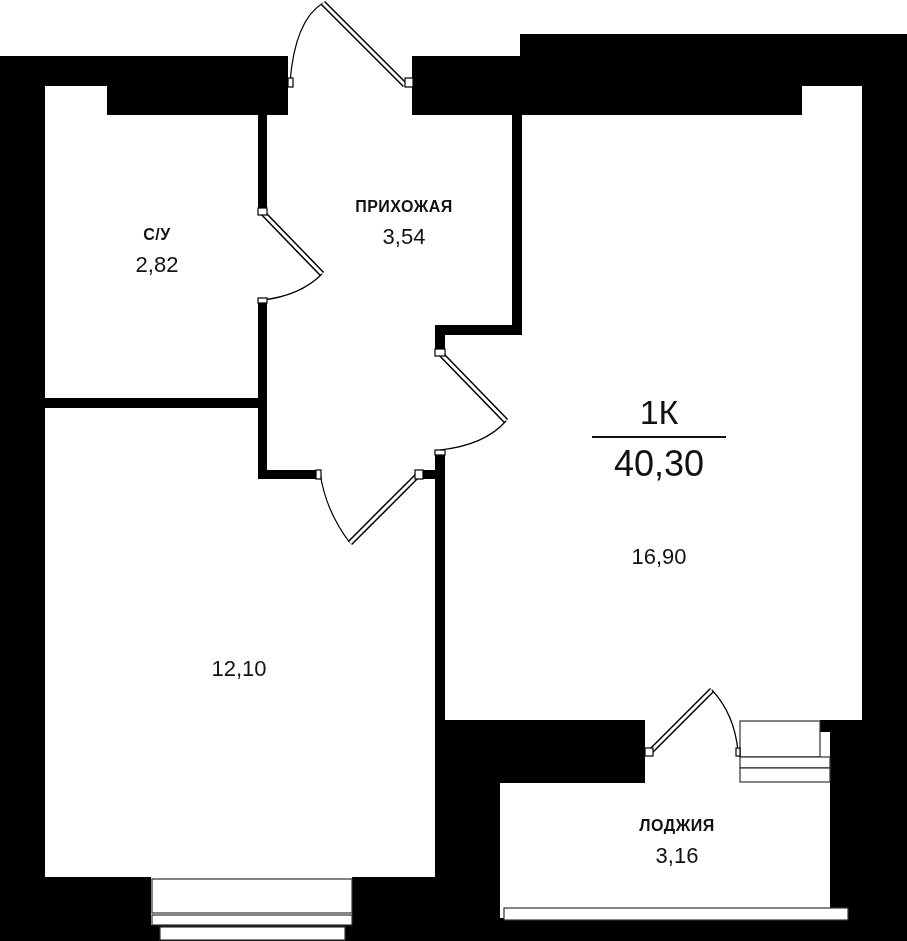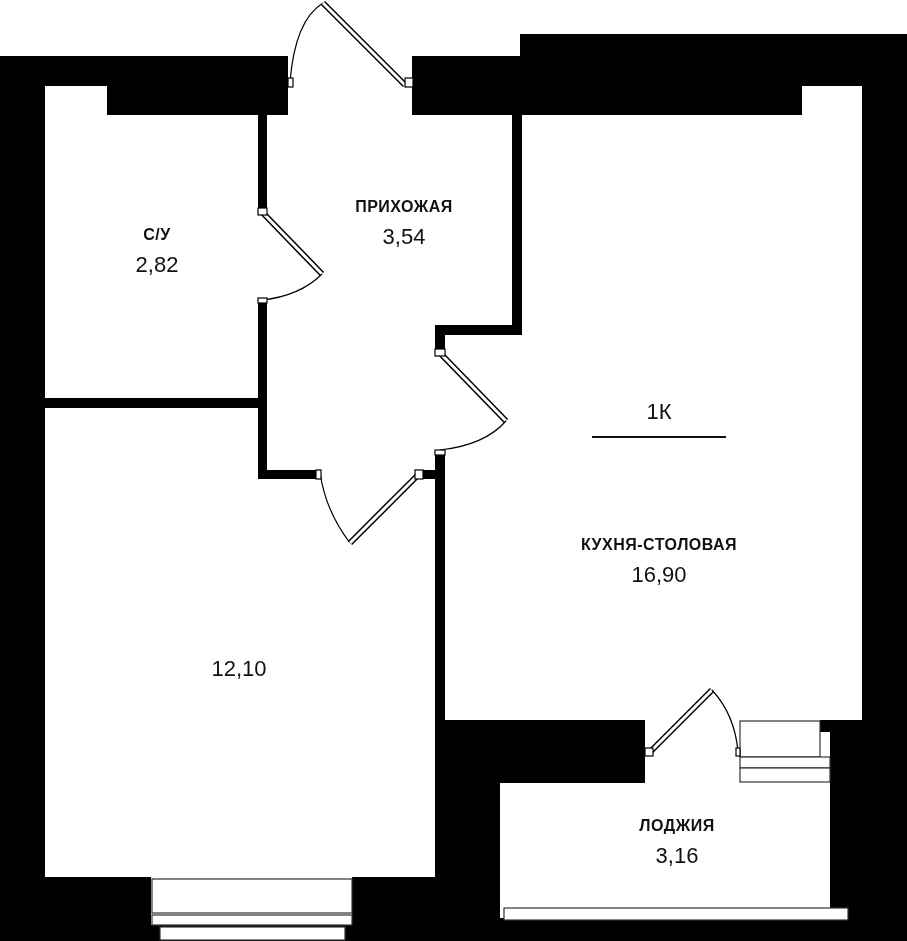--- a/index.html
+++ b/index.html
@@ -2,21 +2,21 @@
 <html><head>
 <meta charset="utf-8">
 <style>
   html, body { margin: 0; padding: 0; background: #ffffff; }
   body { width: 907px; height: 941px; position: relative; overflow: hidden; font-family: "Liberation Sans", "DejaVu Sans", sans-serif; }
   #plan { position: absolute; left: 0; top: 0; width: 907px; height: 941px; }
   .label { position: absolute; text-align: center; color: #111; transform: translateX(-50%); white-space: nowrap; }
   .room-name { font-weight: 700; font-size: 16px; letter-spacing: 0.5px; }
   .room-area { font-size: 22px; margin-top: 8px; }
   .summary { position: absolute; left: 659px; top: 392px; transform: translateX(-50%); text-align: center; color: #111; }
-  .summary .type { font-size: 22px; line-height: 40px; }
+  .summary .type { font-size: 34px; line-height: 40px; }
   .summary .rule { width: 134px; height: 2px; background: #111; margin: 4px auto 6px auto; }
   .summary .total { font-size: 36px; line-height: 40px; }
 </style>
 </head>
 <body>
 
 <svg id="plan" viewBox="0 0 907 941" xmlns="http://www.w3.org/2000/svg">
 
   <g fill="#000">
 
@@ -105,27 +105,27 @@
 
 <div class="label" style="left:157px; top:226px;">
   <div class="room-name">С/У</div>
   <div class="room-area">2,82</div>
 </div>
 <div class="label" style="left:404px; top:198px;">
   <div class="room-name">ПРИХОЖАЯ</div>
   <div class="room-area">3,54</div>
 </div>
 <div class="label" style="left:659px; top:536px;">
-  <div class="room-name">КУХНЯ-СТОЛОВАЯ</div>
   <div class="room-area">16,90</div>
 </div>
 <div class="label" style="left:239px; top:648px;">
   <div class="room-area">12,10</div>
 </div>
 <div class="label" style="left:677px; top:817px;">
   <div class="room-name">ЛОДЖИЯ</div>
   <div class="room-area">3,16</div>
 </div>
 
 <div class="summary">
   <div class="type">1К</div>
   <div class="rule"></div>
+  <div class="total">40,30</div>
 </div>
 
 </body></html>

